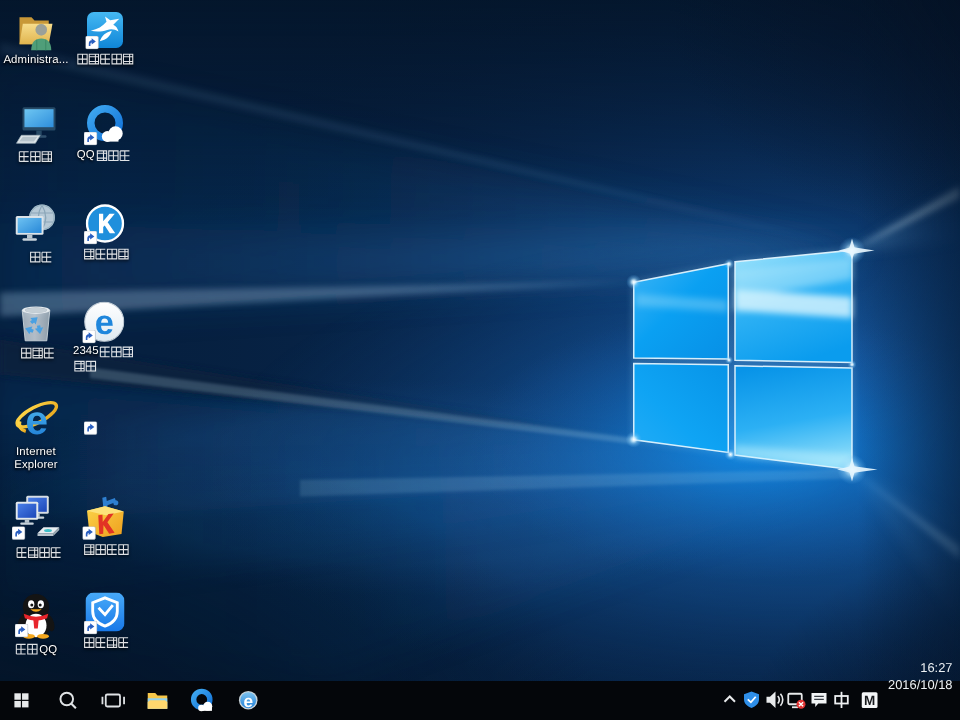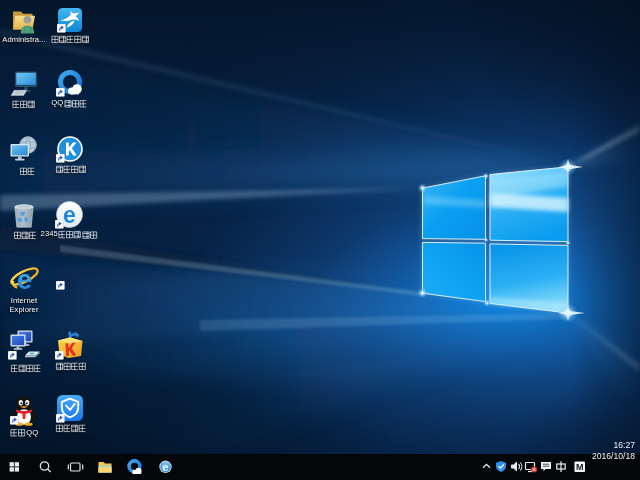--- a/index.html
+++ b/index.html
@@ -301,21 +301,21 @@
 <defs>
           <linearGradient id="e45" x1="0" y1="0" x2="0" y2="1">
             <stop offset="0" stop-color="#ffffff"></stop>
             <stop offset="1" stop-color="#dfeaf2"></stop>
           </linearGradient>
         </defs>
 <circle cx="13.5" cy="13.5" r="13" fill="url(#e45)"></circle>
 <circle cx="13.5" cy="13.5" r="13" fill="none" stroke="#c2cdd6" stroke-width="0.7"></circle>
 <text x="13.5" y="21.5" text-anchor="middle" font-family="Liberation Sans,sans-serif" font-size="23" font-weight="bold" fill="#1e86dc">e</text>
 </svg>
-      <div class="lbl" style="display:flex;flex-direction:row;align-items:flex-end"><span style="display:flex;align-items:center">2345<svg style="margin-left:0.5px" width="24" height="9" viewBox="0 0 24 9">
+      <div class="lbl" style="display:flex;flex-direction:column;align-items:flex-start"><span style="display:flex;align-items:center">2345<svg style="margin-left:0.5px" width="24" height="9" viewBox="0 0 24 9">
             <path d="M0.9,1.4H7.1 M0.9,4.6H7.1 M0.9,7.8H7.1 M4.0,1.4V7.8 M0.9,1.4V7.8 M8.5,1.4H14.7V7.8H8.5Z M8.5,4.6H14.7 M11.6,1.4V7.8 M16.1,1.4H22.3V7.8H16.1Z M16.1,3.0H22.3 M16.1,6.2H22.3 M20.2,1.4V7.8" fill="none" stroke="#fff" stroke-width="0.72" opacity="0.88"></path>
           </svg></span><svg style="margin-top:1px" width="16" height="8" viewBox="0 0 16 8">
           <path d="M0.9,0.9H7.1V7.3H0.9Z M0.9,2.5H7.1 M0.9,5.7H7.1 M5.0,0.9V7.3 M8.5,0.9H14.7V7.3H8.5Z M8.5,4.1H14.7 M11.6,0.9V7.3" fill="none" stroke="#fff" stroke-width="0.72" opacity="0.88"></path>
         </svg></div>
     </div>
 <div class="ic" style="left:0px;top:263px;width:48px">
       <svg width="33" height="32" viewBox="0 0 33 32">
 <defs>
           <linearGradient id="ieg" x1="0" y1="0" x2="0" y2="1">
             <stop offset="0" stop-color="#55c0f4"></stop>

